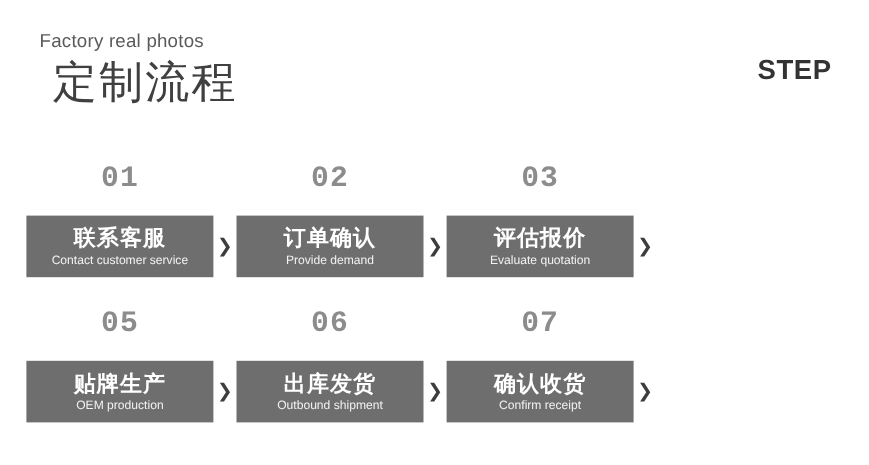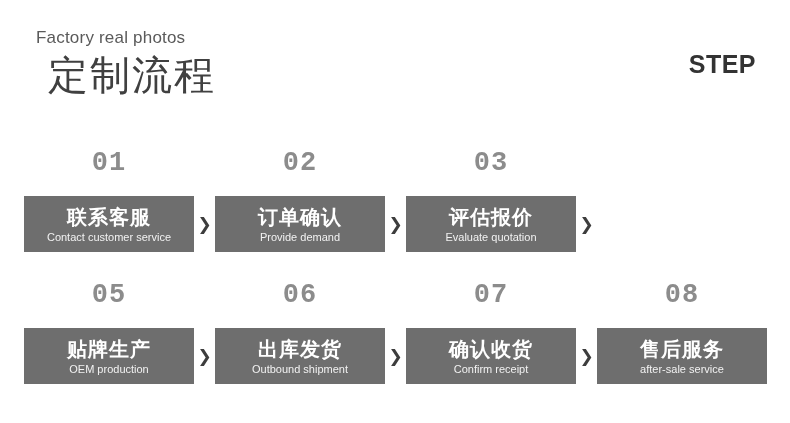--- a/index.html
+++ b/index.html
@@ -211,21 +211,14 @@
   <div class="step step-6">
     <div class="step-number">07</div>
     <div class="step-box">
       <div class="step-cn">确认收货</div>
       <div class="step-en">Confirm receipt</div>
     </div>
   </div>
 
   <div class="arrow arrow-2">❯</div>
 
-  <div class="step step-7">
-    <div class="step-number">08</div>
-    <div class="step-box">
-      <div class="step-cn">售后服务</div>
-      <div class="step-en">after-sale service</div>
-    </div>
-  </div>
 
 </div>
 
 </body></html>

